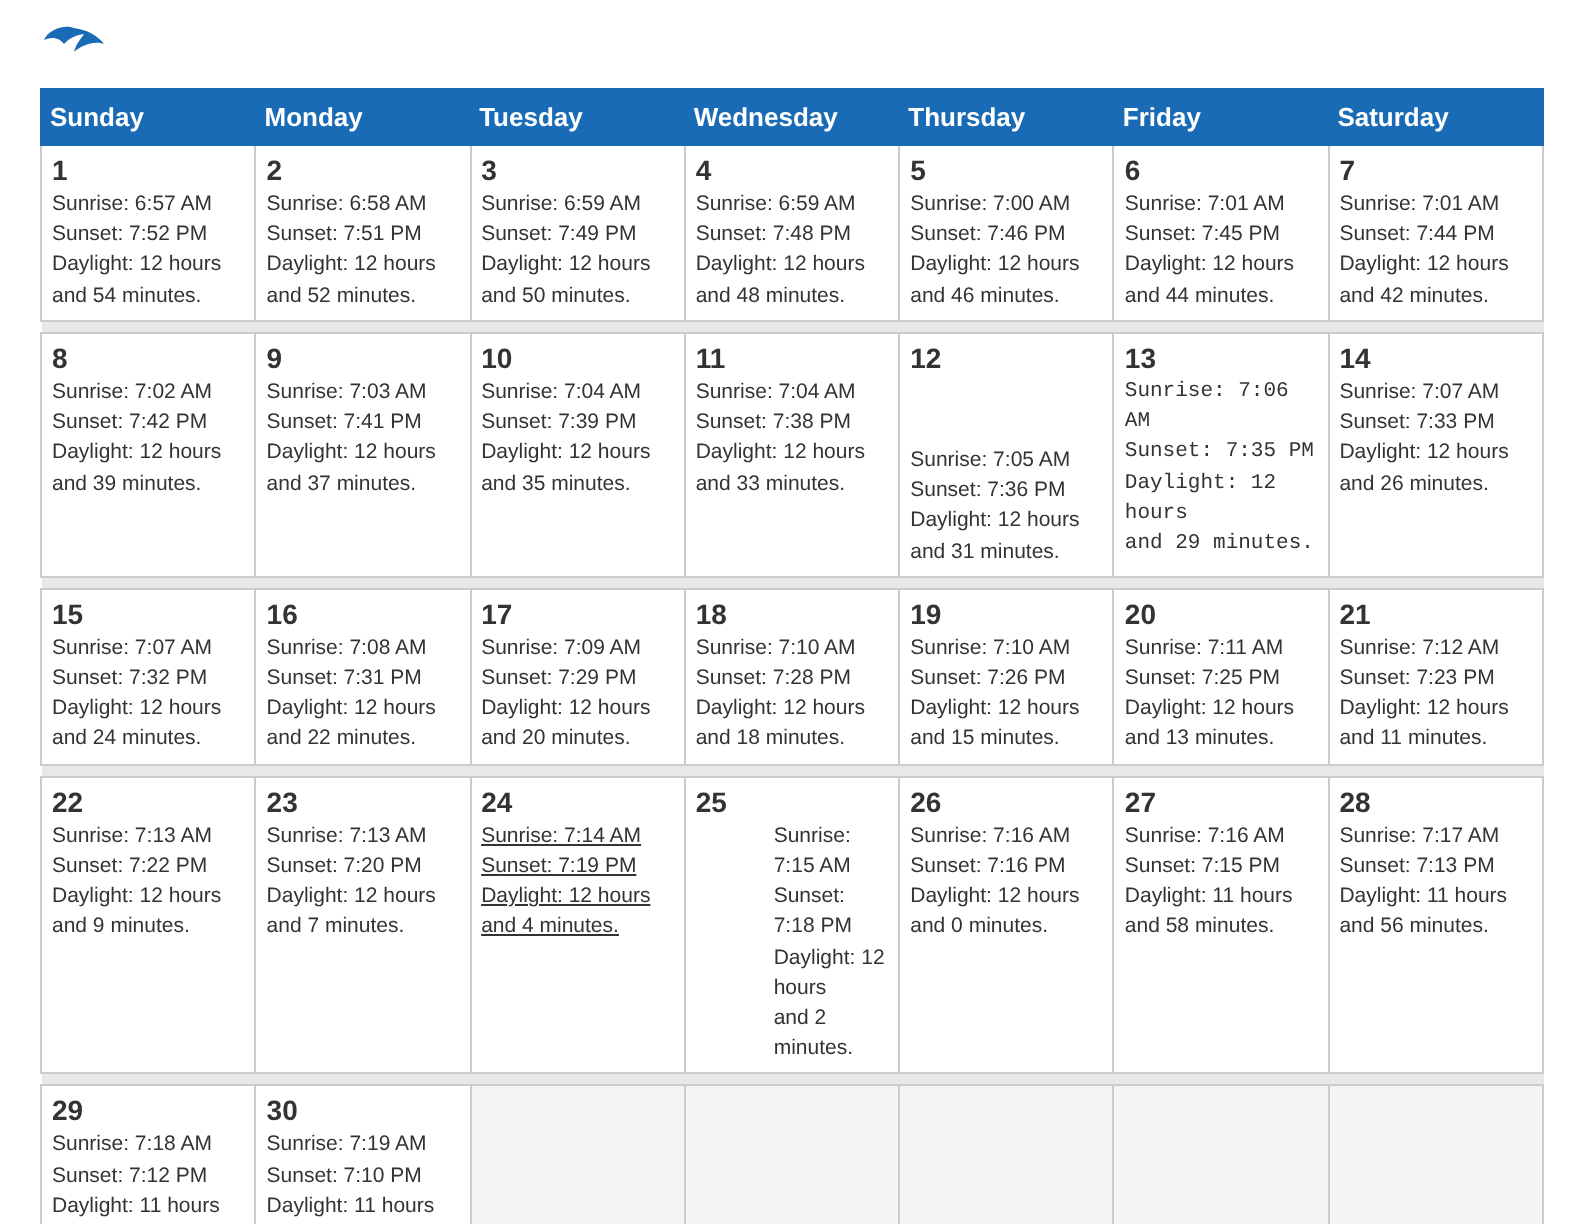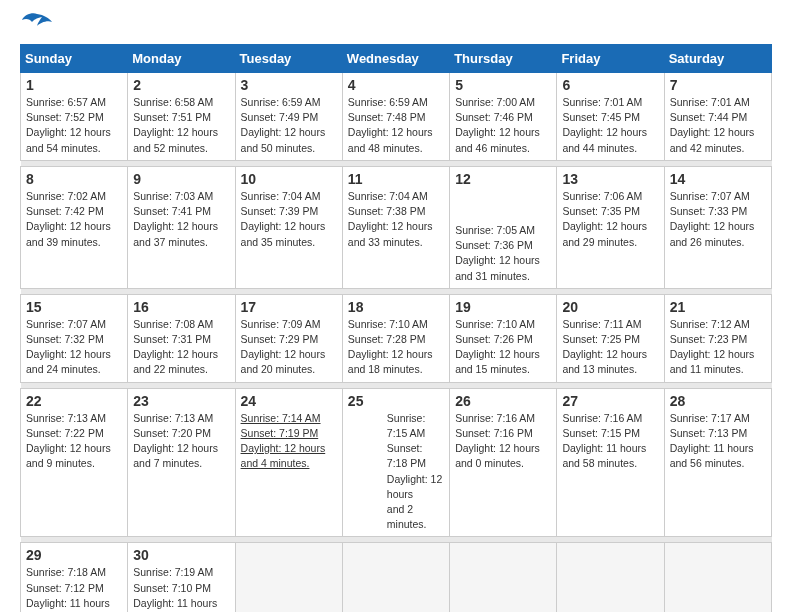--- a/index.html
+++ b/index.html
@@ -200,21 +200,21 @@
         </td>
         <td>
           <span class="day-num">12</span>
           <div class="day-info" style="white-space: pre-line; margin-top: 36px;">Sunrise: 7:05 AM
 Sunset: 7:36 PM
 Daylight: 12 hours
 and 31 minutes.</div>
         </td>
         <td>
           <span class="day-num">13</span>
-          <div class="day-info" style="white-space: pre-line;">Sunrise: 7:06 AM
+          <div class="day-info" style="white-space: pre-line; font-family: Liberation Mono, monospace;">Sunrise: 7:06 AM
 Sunset: 7:35 PM
 Daylight: 12 hours
 and 29 minutes.</div>
         </td>
         <td>
           <span class="day-num">14</span>
           <div class="day-info" style="white-space: pre-line;">Sunrise: 7:07 AM
 Sunset: 7:33 PM
 Daylight: 12 hours
 and 26 minutes.</div>

